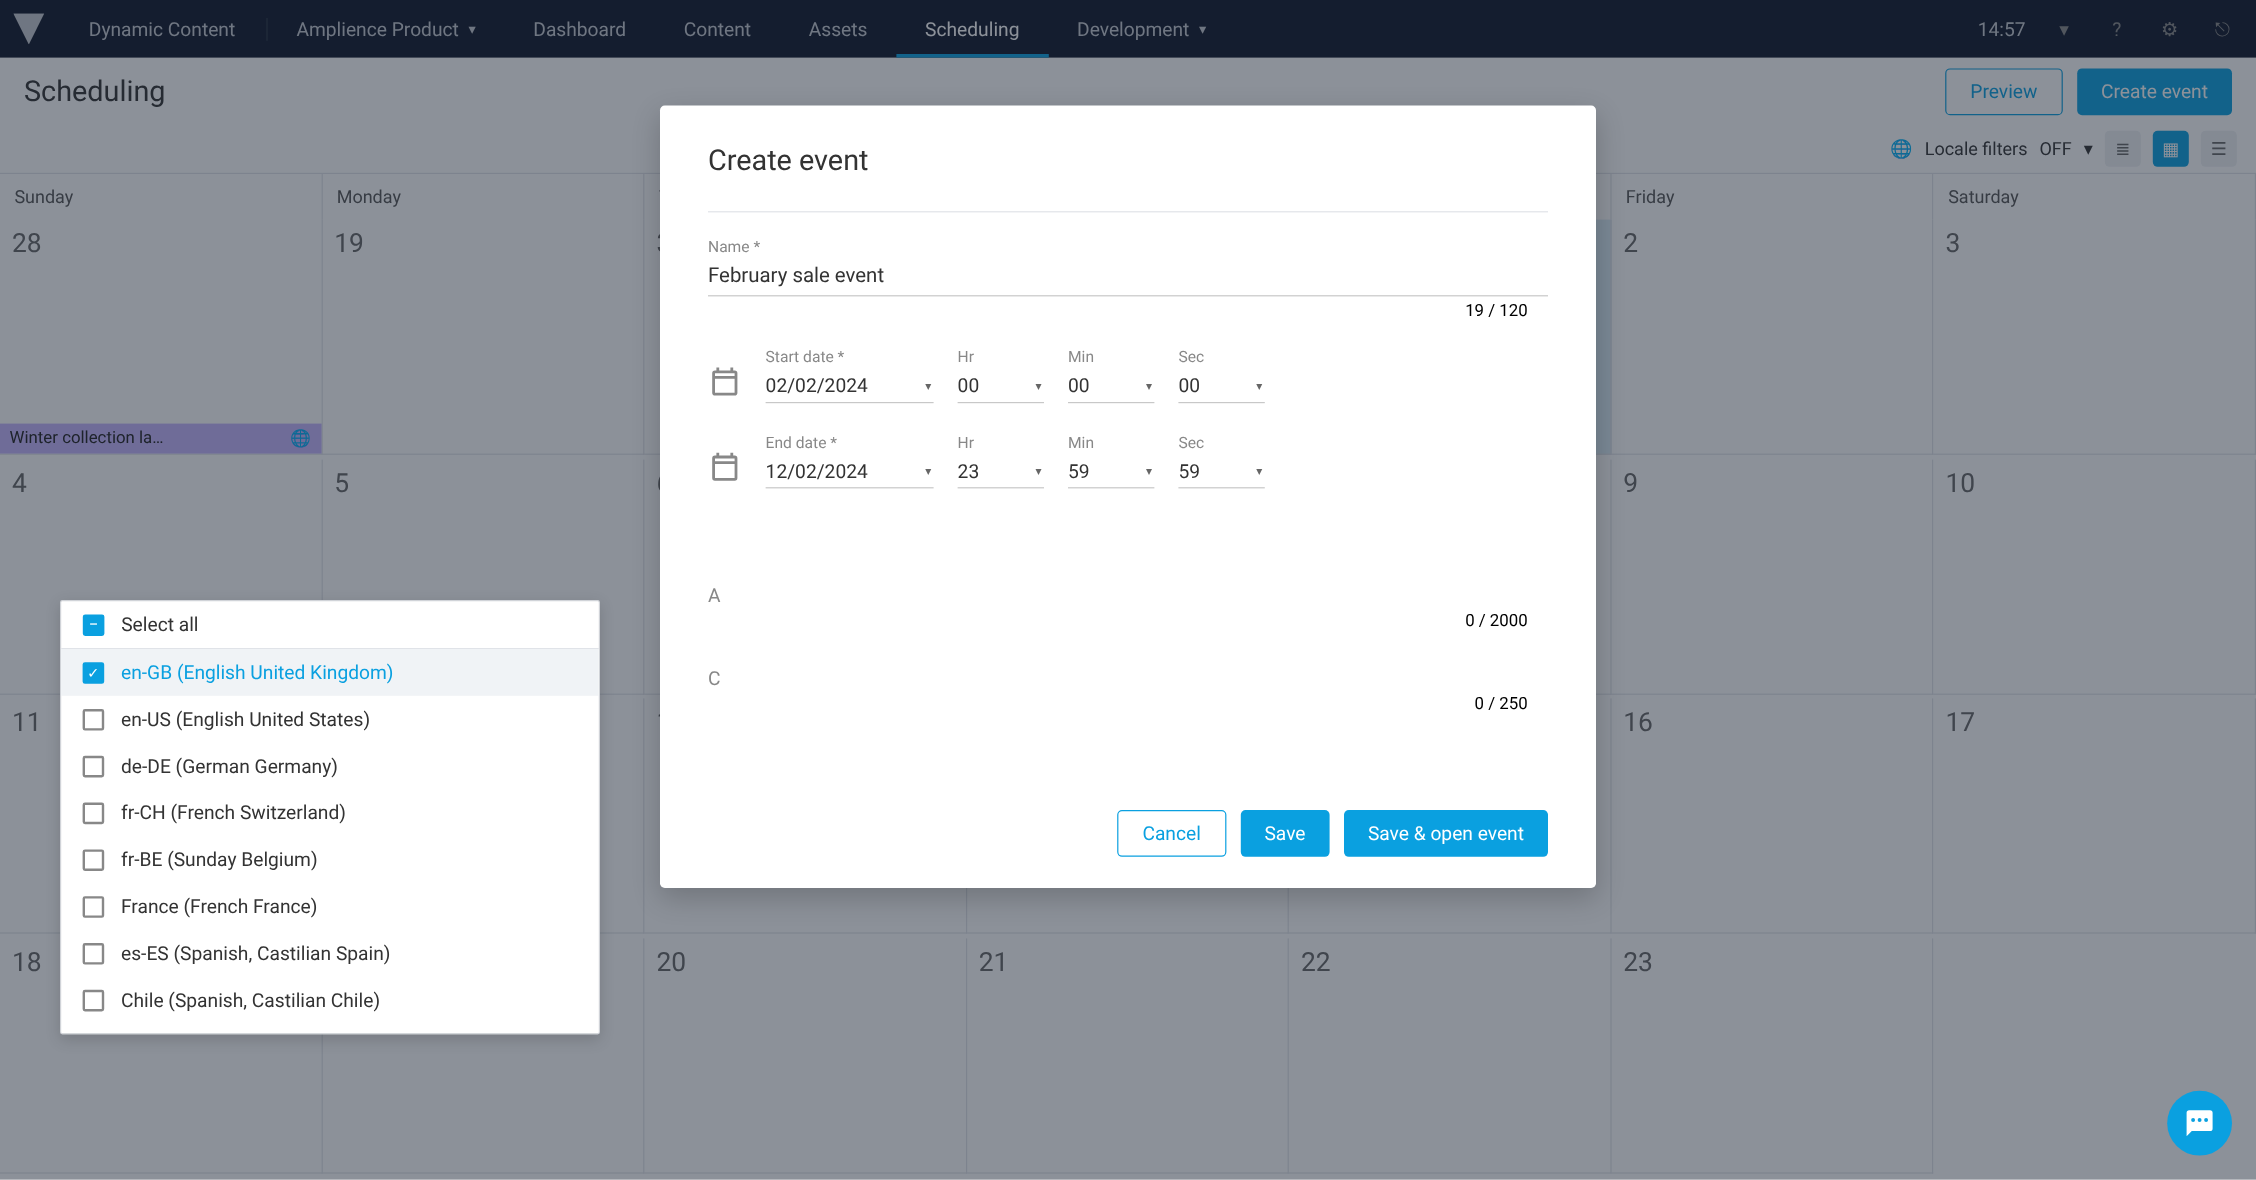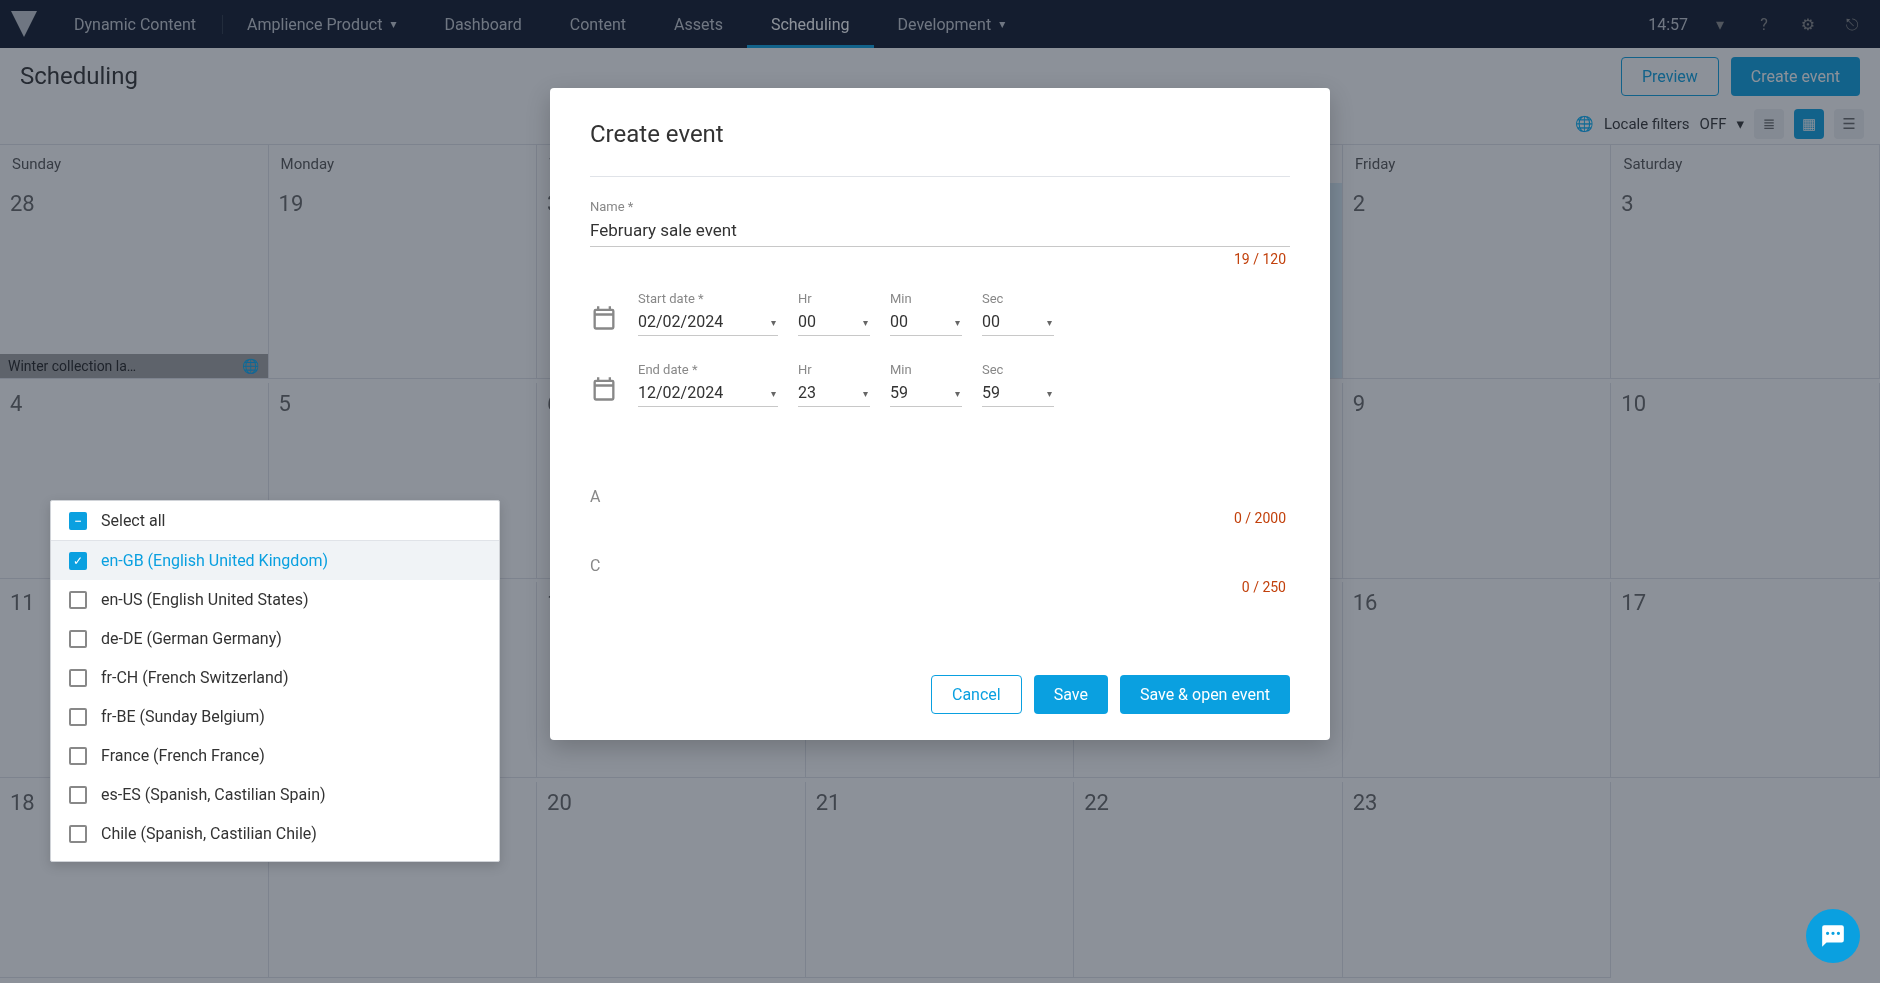--- a/index.html
+++ b/index.html
@@ -26,32 +26,32 @@
 .view-btn.active{background:#0aa0e0;color:#fff}
 .view-btn.inactive{background:#eef0f3;color:#666}
 .main{display:flex;height:calc(100% - 144px)}
 .calendar{flex:1;border-top:1px solid #e0e3e8}
 .cal-head{display:flex}
 .cal-head>div{flex:1;padding:10px 12px;font-size:15px;color:#555;border-right:1px solid #e0e3e8}
 .cal-body{display:flex;flex-wrap:wrap;height:calc(100% - 40px)}
 .cal-cell{width:14.285%;height:196px;border-right:1px solid #e0e3e8;border-bottom:1px solid #e0e3e8;padding:8px 10px;position:relative}
 .cal-num{font-size:22px;color:#666}
 .cal-cell.today{background:#dbecf6}
-.event-chip{position:absolute;bottom:0;left:0;right:0;background:#a3a3a3;padding:4px 8px;font-size:14px;color:#222;white-space:nowrap;overflow:hidden;text-overflow:ellipsis;display:flex;align-items:flex-start;justify-content:space-between}
+.event-chip{position:absolute;bottom:0;left:0;right:0;background:#c4b5fd;padding:4px 8px;font-size:14px;color:#222;white-space:nowrap;overflow:hidden;text-overflow:ellipsis;display:flex;align-items:flex-start;justify-content:space-between}
 .side-panel{width:390px;border-left:1px solid #e0e3e8}
 .side-head{padding:16px 20px;font-size:24px;font-weight:bold;color:#333;border-bottom:1px solid #e0e3e8}
 .side-sub{padding:12px 20px;font-size:15px;color:#666;background:#f7f8fa}
 .overlay{position:absolute;inset:0;background:rgba(26,35,51,.5);display:flex;align-items:flex-start;justify-content:center;padding-top:88px}
 .modal{width:780px;background:#fff;border-radius:4px;box-shadow:0 8px 24px rgba(0,0,0,.2);padding:32px 0 26px}
 .modal-inner{padding:0 40px}
 .modal h2{font-size:24px;font-weight:400;color:#333;margin-bottom:28px}
 .field{margin-bottom:24px;position:relative}
 .field-label{font-size:13px;color:#888}
 .field-input{width:100%;border:none;border-bottom:1px solid #c8c8c8;padding:6px 0;font-size:17px;color:#333;outline:none}
-.char-count{position:absolute;right:4px;bottom:-20px;font-size:14px;color:#c2410c}
+.char-count{position:absolute;right:17px;bottom:-20px;font-size:14px;color:#000000}
 .dt-row{display:flex;align-items:flex-end;gap:20px;margin-bottom:26px}
 .cal-icon{width:28px;height:28px;color:#888;margin-bottom:4px}
 .dt-field{display:flex;flex-direction:column}
 .dt-field label{font-size:13px;color:#888;margin-bottom:2px}
 .dt-val{border:none;border-bottom:1px solid #c8c8c8;padding:4px 20px 4px 0;font-size:16px;color:#333;background:transparent;position:relative}
 .dt-field>.wrap{position:relative}
 .dt-field .caret{position:absolute;right:2px;top:50%;transform:translateY(-50%);font-size:10px;color:#666}
 .dt-date{width:140px}
 .dt-time{width:72px}
 .modal-footer{display:flex;justify-content:flex-end;gap:12px;padding:0 40px;margin-top:100px}

